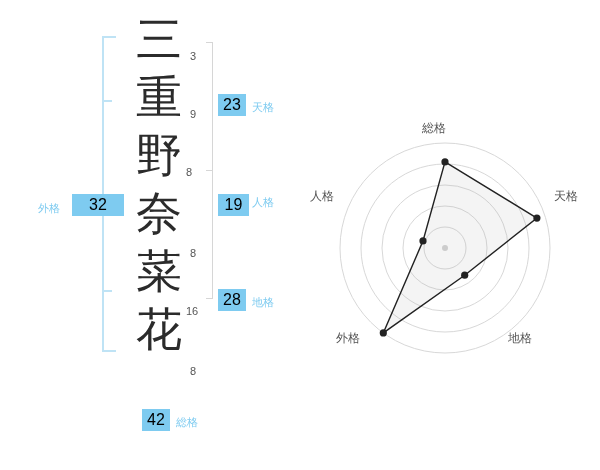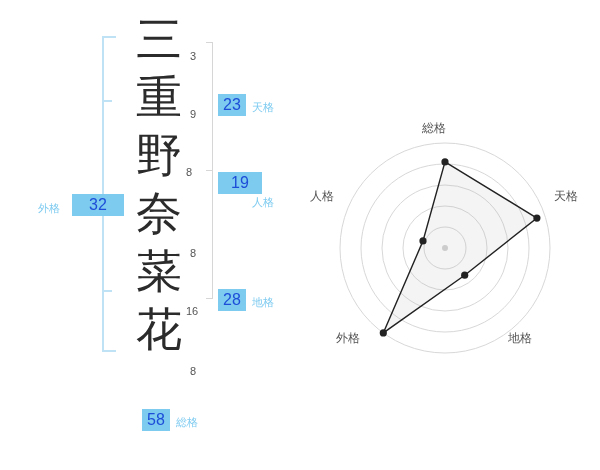--- a/index.html
+++ b/index.html
@@ -53,21 +53,21 @@
     font-size: 11px;
     color: #555555;
     width: 22px;
     text-align: left;
   }
 
   
   .chip {
     position: absolute;
     background: #7ecbf0;
-    color: #1d4ed8;
+    color: #000000;
     font-size: 16px;
     line-height: 22px;
     height: 22px;
     min-width: 26px;
     padding: 0 4px;
     text-align: center;
     box-sizing: border-box;
   }
   .chip-label {
     position: absolute;
@@ -143,27 +143,27 @@
     <div class="gbrk gbrk-h" style="left:206px; top:170px; width:7px;"></div>
 
     <div class="gbrk gbrk-v" style="left:212px; top:170px; height:128px;"></div>
     <div class="gbrk gbrk-h" style="left:206px; top:298px; width:7px;"></div>
 
     <div class="gbrk gbrk-v" style="left:212px; top:298px; height:0px;"></div>
 
     <div class="chip" style="left:218px; top:94px; width:28px;">23</div>
     <div class="chip-label" style="left:252px; top:100px;">天格</div>
 
-    <div class="chip" style="left:218px; top:172px; width:44px;">19</div>
+    <div class="chip" style="left:218px; top:194px; width:31px;">19</div>
     <div class="chip-label" style="left:252px; top:195px;">人格</div>
 
     <div class="chip" style="left:218px; top:289px; width:28px;">28</div>
     <div class="chip-label" style="left:252px; top:295px;">地格</div>
 
-    <div class="chip" style="left:142px; top:409px; width:28px;">58</div>
+    <div class="chip" style="left:142px; top:409px; width:28px;">42</div>
     <div class="chip-label" style="left:176px; top:415px;">総格</div>
   </div>
 
   <div id="radar-panel">
     <svg id="radar-svg" width="300" height="470" viewBox="0 0 300 470">
         <circle cx="145" cy="248" r="21" fill="none" stroke="#d8d8d8" stroke-width="1"></circle>
         <circle cx="145" cy="248" r="42" fill="none" stroke="#d8d8d8" stroke-width="1"></circle>
         <circle cx="145" cy="248" r="63" fill="none" stroke="#d8d8d8" stroke-width="1"></circle>
         <circle cx="145" cy="248" r="84" fill="none" stroke="#d8d8d8" stroke-width="1"></circle>
         <circle cx="145" cy="248" r="105" fill="none" stroke="#d8d8d8" stroke-width="1"></circle>

